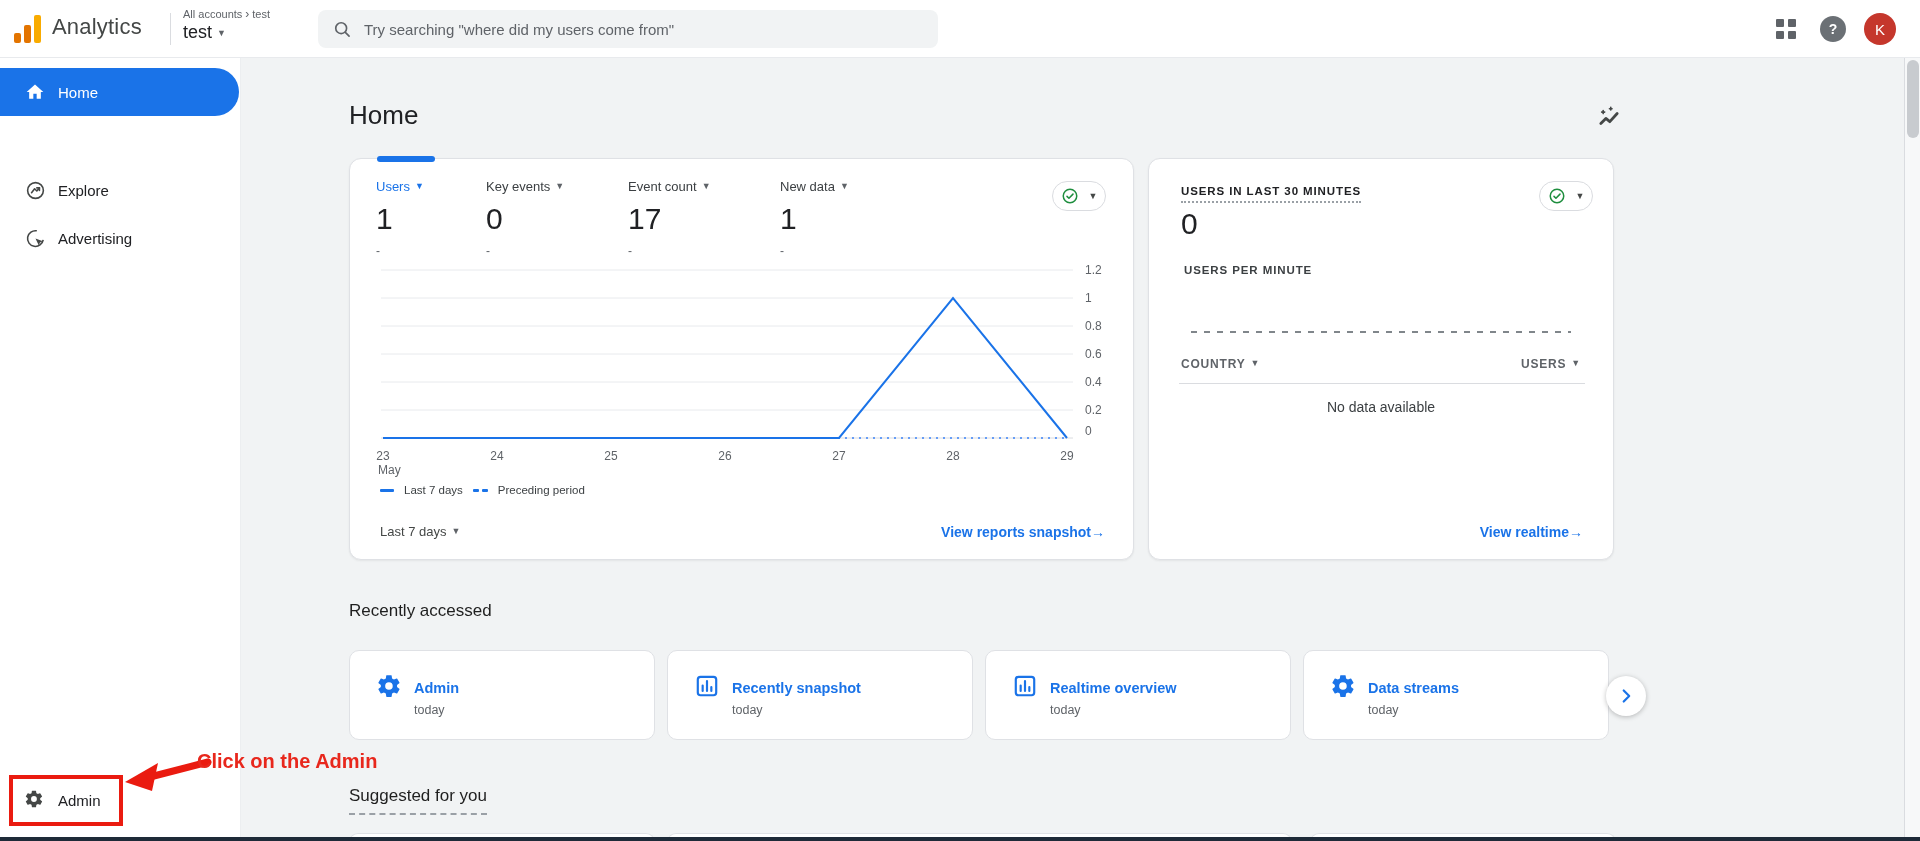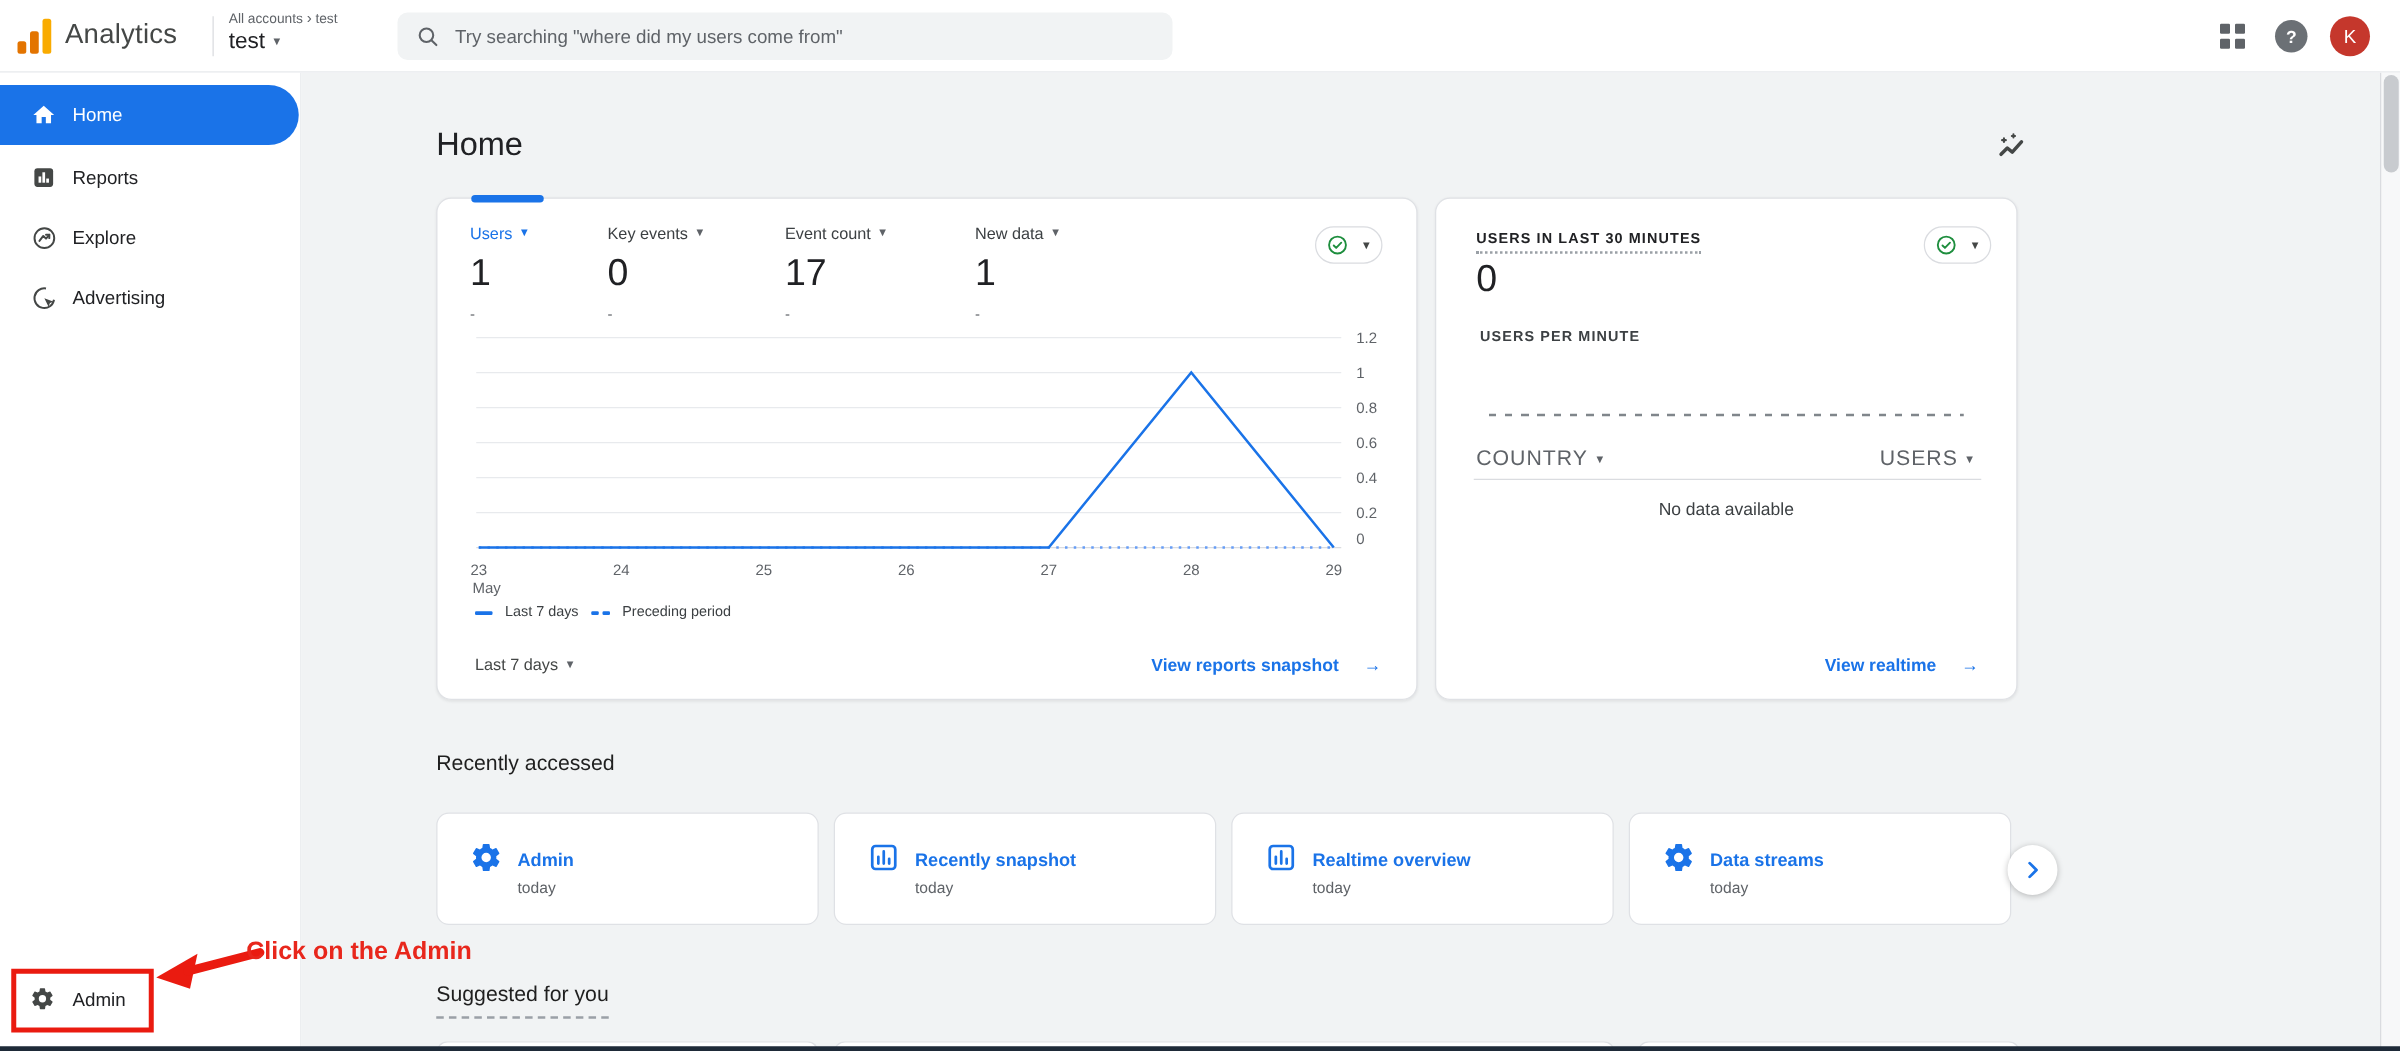--- a/index.html
+++ b/index.html
@@ -49,30 +49,30 @@
   .metric .m-value{font-size:30px;color:#202124;margin-top:8px;font-weight:400;}
   .metric .m-sub{font-size:12px;color:#5f6368;margin-top:8px;}
   .status-pill{position:absolute;width:54px;height:30px;border:1px solid #dadce0;border-radius:16px;background:#fff;display:flex;align-items:center;justify-content:center;gap:5px;cursor:pointer;}
   .chart-svg{position:absolute;left:23px;top:79px;pointer-events:none;}
   .tick{font-size:12px;fill:#5f6368;font-family:"Liberation Sans",sans-serif;}
   .legend{position:absolute;left:30px;top:325px;display:flex;align-items:center;gap:10px;font-size:11.5px;color:#3c4043;}
   .lg-solid{width:14px;height:3px;background:#1a73e8;border-radius:1px;}
   .lg-dashed{display:flex;gap:3px;}
   .lg-dashed i{width:6px;height:3px;background:#1a73e8;border-radius:1px;}
   .range-select{position:absolute;left:30px;top:365px;font-size:13px;color:#444746;cursor:pointer;}
-  .card-link{font-size:14px;color:#1a73e8;font-weight:bold;cursor:pointer;display:flex;align-items:flex-start;gap:20px;}
+  .card-link{font-size:14px;color:#1a73e8;font-weight:bold;cursor:pointer;display:flex;align-items:flex-start;gap:0;}
   .ov-link{position:absolute;right:28px;top:365px;}
   .rt-link{position:absolute;right:30px;top:365px;}
 
   .realtime-card{left:1148px;top:158px;width:466px;height:402px;}
   .rt-title{position:absolute;left:32px;top:26px;font-size:11.5px;font-weight:bold;color:#202124;letter-spacing:.9px;border-bottom:2px dotted #9aa0a6;padding-bottom:4px;}
   .rt-value{position:absolute;left:32px;top:48px;font-size:30px;color:#202124;}
   .rt-sub{position:absolute;left:35px;top:105px;font-size:11.5px;font-weight:bold;color:#3c4043;letter-spacing:.9px;}
   .rt-spark{position:absolute;left:42px;top:172px;width:380px;height:2px;background:repeating-linear-gradient(90deg,#80868b 0 6px,transparent 6px 13px);}
-  .rt-col{position:absolute;top:198px;font-size:17px;font-weight:normal;color:#5f6368;letter-spacing:.8px;cursor:pointer;}
+  .rt-col{position:absolute;top:198px;font-size:12px;font-weight:bold;color:#5f6368;letter-spacing:.8px;cursor:pointer;}
   .rt-divider{position:absolute;left:30px;top:224px;width:406px;height:1px;background:#dadce0;}
   .rt-empty{position:absolute;left:0;top:240px;width:100%;text-align:center;font-size:14px;color:#3c4043;}
 
   .section-title{position:absolute;font-size:17px;color:#1f1f1f;}
   .recent-card{position:absolute;top:650px;width:306px;height:90px;background:#fff;border:1px solid #dfe1e5;border-radius:10px;cursor:pointer;}
   .recent-card .rc-row{position:absolute;left:26px;top:22px;display:flex;align-items:center;gap:12px;}
   .recent-card .rc-label{font-size:14.5px;color:#1a73e8;font-weight:bold;}
   .recent-card .rc-meta{position:absolute;left:64px;top:52px;font-size:12.5px;color:#5f6368;}
   .next-btn{position:absolute;left:1606px;top:676px;width:40px;height:40px;border-radius:50%;background:#fff;box-shadow:0 1px 5px rgba(0,0,0,.25);display:flex;align-items:center;justify-content:center;cursor:pointer;z-index:6;}
   .suggested{left:349px;top:786px;border-bottom:2px dashed #9aa0a6;padding-bottom:7px;}
@@ -127,31 +127,20 @@
   </header>
 
   <aside class="sidebar">
     <div class="nav-item active" style="top:10px;">
       <span class="ic">
         <svg width="20" height="20" viewBox="0 0 24 24" fill="currentColor">
             <path d="M10 20v-6h4v6h5v-8h3L12 3 2 12h3v8z"></path>
           </svg>
       </span>
       <span>Home</span>
-    </div>
-    <div class="nav-item" style="top:60px;">
-      <span class="ic">
-        <svg width="20" height="20" viewBox="0 0 24 24">
-            <rect x="3" y="3" width="18" height="18" rx="3" fill="#444746"></rect>
-            <rect x="7" y="11" width="2.6" height="6" fill="#fff"></rect>
-            <rect x="10.7" y="7" width="2.6" height="10" fill="#fff"></rect>
-            <rect x="14.4" y="13" width="2.6" height="4" fill="#fff"></rect>
-          </svg>
-      </span>
-      <span>Reports</span>
     </div>
     <div class="nav-item" style="top:108px;">
       <span class="ic">
         <svg width="21" height="21" viewBox="0 0 24 24" fill="none" stroke="#444746" stroke-width="1.8">
             <circle cx="12" cy="12" r="9"></circle>
             <path d="M7.5 14.5 11 10l2.5 2.5L16.5 9" stroke-linecap="round" stroke-linejoin="round"></path>
             <path d="M13.5 9h3v3" stroke-linecap="round" stroke-linejoin="round"></path>
           </svg>
       </span>
       <span>Explore</span>

